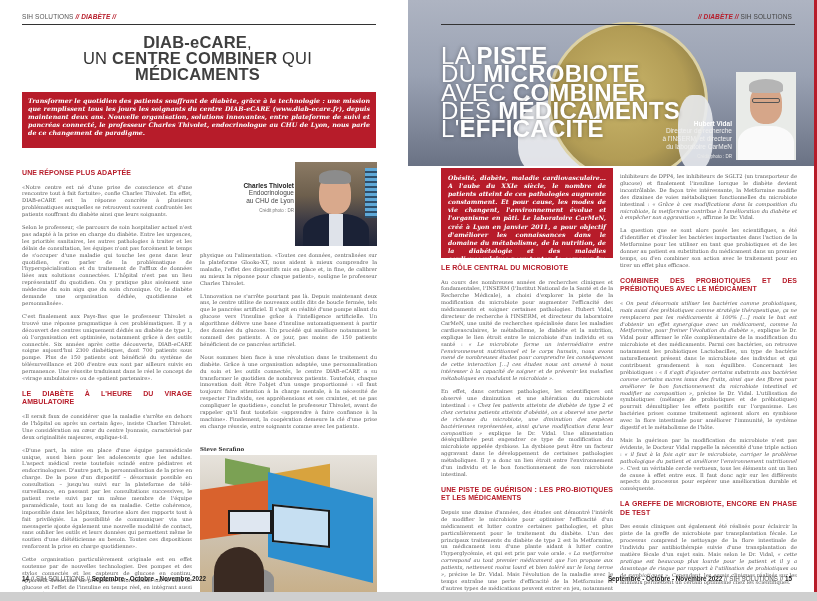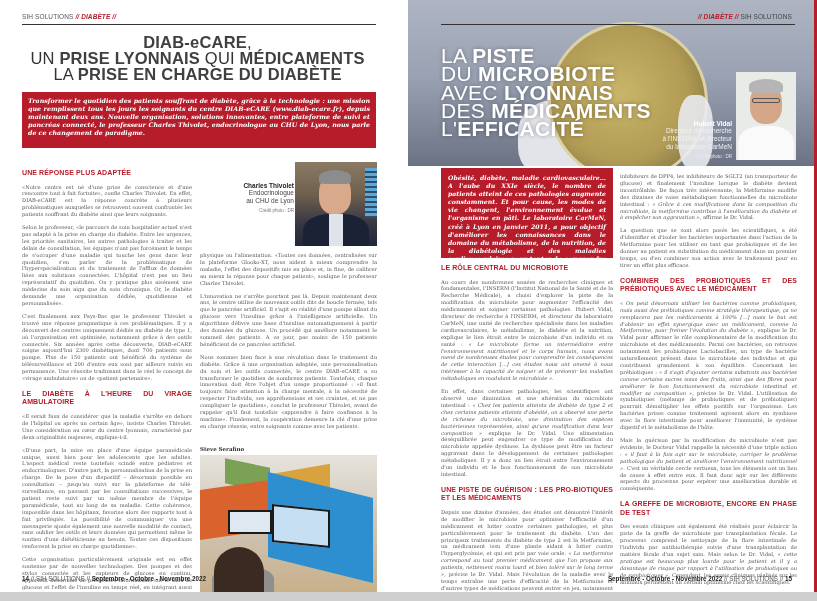--- a/index.html
+++ b/index.html
@@ -66,21 +66,21 @@
   .folio b { color: #222; }
 
   
   #hero { position: absolute; left: 0; top: 0; width: 409px; height: 166px;
     background: linear-gradient(180deg, #aeb4c2 0%, #9aa2b3 45%, #7c8496 80%, #6a7284 100%); overflow: hidden; }
   #hero .petri { position: absolute; left: 140px; top: 22px; width: 160px; height: 160px; border-radius: 50%;
     background: radial-gradient(circle at 45% 45%, #c9b56a 0%, #b29c55 55%, #8a7a45 80%, #5d5334 100%); border: 3px solid #ddd2a6; }
   #hero .glove { position: absolute; left: 110px; top: 100px; width: 90px; height: 80px; border-radius: 40%; background: #eef0f3; opacity: 0.9; }
   #hero .glove2 { position: absolute; left: 270px; top: 95px; width: 35px; height: 75px; border-radius: 40%; background: #e8eaee; opacity: 0.9; }
 
-  .hero-title { position: absolute; left: 33px; top: 47px; font-family: "Liberation Sans", sans-serif; color: #fff; font-size: 21px; line-height: 18.3px; text-shadow: 0 0 4px rgba(0,0,0,0.35); letter-spacing: 0.3px; }
+  .hero-title { position: absolute; left: 33px; top: 47px; font-family: "Liberation Sans", sans-serif; color: #fff; font-size: 24px; line-height: 18.3px; text-shadow: 0 0 4px rgba(0,0,0,0.35); letter-spacing: 0.3px; }
   .hero-title .b { font-weight: bold; }
   .hero-title .l { font-weight: normal; }
 
   #vidal-photo { left: 328px; top: 72px; width: 60px; height: 88px; background: #e9ebe8; }
   #vidal-photo .face { position: absolute; left: 14px; top: 12px; width: 32px; height: 40px; border-radius: 45% 45% 42% 42%; background: #d6a689; }
   #vidal-photo .hair { position: absolute; left: 13px; top: 7px; width: 34px; height: 14px; border-radius: 50% 50% 20% 20%; background: #b5b5b5; }
   #vidal-photo .shirt { position: absolute; left: 2px; top: 54px; width: 56px; height: 40px; border-radius: 40% 40% 0 0; background: #fafafa; }
   #vidal-photo .glasses { position: absolute; left: 16px; top: 26px; width: 28px; height: 5px; border: 1px solid #555; border-radius: 2px; }
 
   #vidal-caption { left: 230px; top: 120px; width: 94px; }
@@ -100,24 +100,21 @@
     <span>SIH SOLUTIONS</span>
     <b>// DIABÈTE //</b>
   </div>
   <div class="rule" style="left:22px; top:24px; width:354px;"></div>
 
   <div class="title-block">
     <div class="title-line">
       <span class="b">DIAB-eCARE</span><span class="l">,</span>
     </div>
     <div class="title-line">
-      <span class="l">UN </span><span class="b">PRISE LYONNAIS</span><span class="l"> QUI </span><span class="b">MÉDICAMENTS</span>
-    </div>
-    <div class="title-line">
-      <span class="l">LA </span><span class="b">PRISE EN CHARGE DU DIABÈTE</span>
+      <span class="l">UN </span><span class="b">CENTRE COMBINER</span><span class="l"> QUI </span><span class="b">MÉDICAMENTS</span>
     </div>
   </div>
 
   <div class="chapo" id="left-chapo">Transformer le quotidien des patients souffrant de diabète, grâce à la technologie : une mission que remplissent tous les jours les soignants du centre DIAB-eCARE (www.diab-ecare.fr), depuis maintenant deux ans. Nouvelle organisation, solutions innovantes, entre plateforme de suivi et pancréas connecté, le professeur Charles Thivolet, endocrinologue au CHU de Lyon, nous parle de ce changement de paradigme.</div>
 
   <div class="col" id="left-col1">
     <div class="h2">UNE RÉPONSE PLUS ADAPTÉE</div>
     <p>«Notre centre est né d'une prise de conscience et d'une rencontre tout à fait fortuite», confie Charles Thivolet. En effet, DIAB-eCARE est la réponse concrète à plusieurs problématiques auxquelles se retrouvent souvent confrontés les patients souffrant du diabète ainsi que leurs soignants.</p>
     <p>Selon le professeur, «le parcours de soin hospitalier actuel n'est pas adapté à la prise en charge du diabète. Entre les urgences, les priorités sanitaires, les autres pathologies à traiter et les délais de consultation, les équipes n'ont pas forcément le temps de s'occuper d'une maladie qui touche les gens dans leur quotidien, s'en parler de la problématique de l'hyperspécialisation et du traitement de l'afflux de données liées aux solutions connectées. L'hôpital n'est pas un lieu représentatif du quotidien. On y pratique plus aisément une médecine du soin aigu que du soin chronique. Or, le diabète demande une organisation dédiée, quotidienne et personnalisée».</p>
     <p>C'est finalement aux Pays-Bas que le professeur Thivolet a trouvé une réponse pragmatique à ces problématiques. Il y a découvert des centres uniquement dédiés au diabète de type 1, où l'organisation est optimisée, notamment grâce à des outils connectés. Six années après cette découverte, DIAB-eCARE soigne aujourd'hui 2300 diabétiques, dont 700 patients sous pompe. Plus de 150 patients ont bénéficié du système de télésurveillance et 200 d'entre eux sont par ailleurs suivis en permanence. Une réussite traduisant dans le réel le concept de «virage ambulatoire» ou de «patient partenaire».</p>
@@ -174,21 +171,21 @@
 
   <div class="rubric" style="right:22px; color:#444;">
     <b>// DIABÈTE //</b>
     <span>SIH SOLUTIONS</span>
   </div>
   <div class="rule" style="left:33px; top:24px; width:354px;"></div>
 
   <div class="hero-title">
     <div><span class="l">LA </span><span class="b">PISTE</span></div>
     <div><span class="l">DU </span><span class="b">MICROBIOTE</span></div>
-    <div><span class="l">AVEC </span><span class="b">LYONNAIS</span></div>
+    <div><span class="l">AVEC </span><span class="b">COMBINER</span></div>
     <div><span class="l">DES </span><span class="b">MÉDICAMENTS</span></div>
     <div><span class="l">L'</span><span class="b">EFFICACITÉ</span></div>
   </div>
 
   <div class="caption" id="vidal-caption">
     <div class="name">Hubert Vidal</div>
     <div class="role">Directeur de recherche</div>
     <div class="role">à l'INSERM, et directeur</div>
     <div class="role">du laboratoire CarMeN</div>
     <div class="credit">Crédit photo : DR</div>

